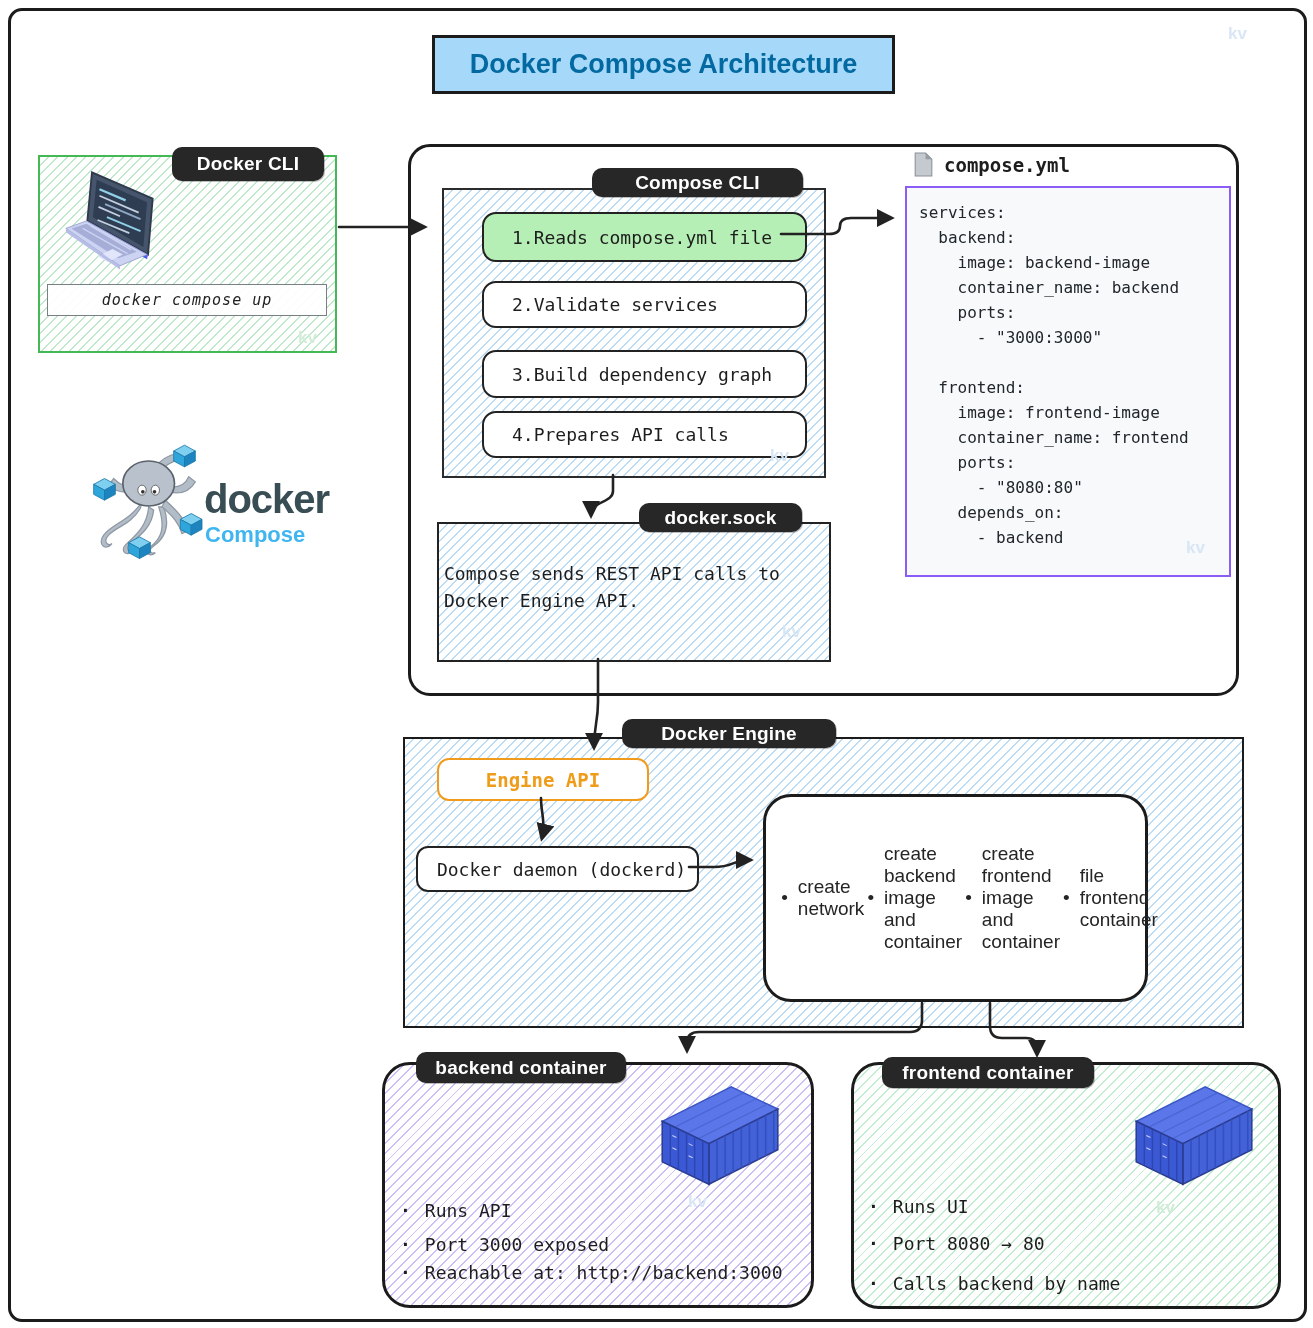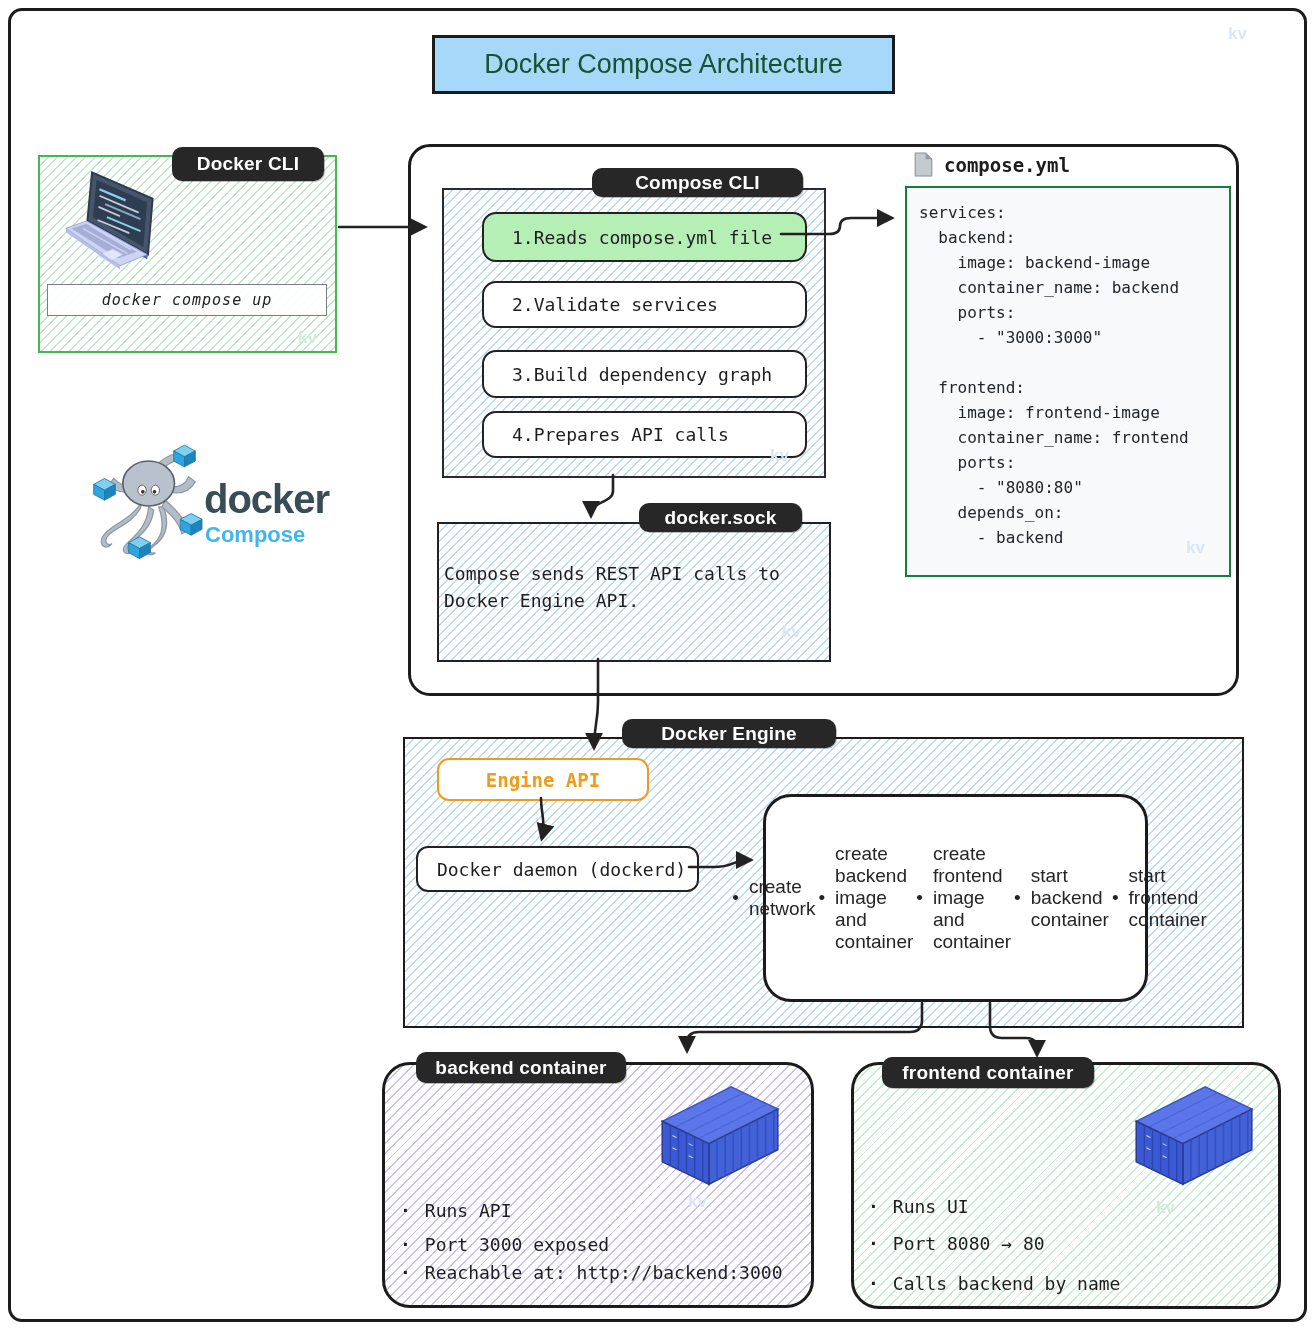--- a/index.html
+++ b/index.html
@@ -2,21 +2,21 @@
 <html><head>
 <meta charset="utf-8">
 <style>
   html,body{margin:0;padding:0;background:#ffffff;}
   .canvas{position:relative;width:1313px;height:1328px;background:#ffffff;overflow:hidden;
           font-family:"Liberation Sans",sans-serif;color:#1d1d1d;}
   .abs{position:absolute;}
   .outer-frame{left:8px;top:8px;width:1293px;height:1308px;border:3px solid #1b1b1b;border-radius:14px;}
 
   .title-box{left:432px;top:35px;width:457px;height:53px;background:#a6d9f9;border:3px solid #1b1b1b;
-             display:flex;align-items:center;justify-content:center;font-size:27px;font-weight:400;color:#14532d;}
+             display:flex;align-items:center;justify-content:center;font-size:27px;font-weight:700;color:#0369a1;}
 
   .hatch-blue  {background-color:#ffffff;background-image:repeating-linear-gradient(135deg,rgba(0,0,0,0) 0 5.2px,#bcdcf5 5.2px 6.6px);}
   .hatch-green {background-color:#ffffff;background-image:repeating-linear-gradient(135deg,rgba(0,0,0,0) 0 5.2px,#bfe9ca 5.2px 6.6px);}
   .hatch-green2{background-color:#ffffff;background-image:repeating-linear-gradient(135deg,rgba(0,0,0,0) 0 5.6px,#c3edd0 5.6px 7px);}
   .hatch-purple{background-color:#ffffff;background-image:repeating-linear-gradient(135deg,rgba(0,0,0,0) 0 5.6px,#ccbff8 5.6px 7px);}
 
   .pill{background:#272727;color:#ffffff;border-radius:10px;display:flex;align-items:center;justify-content:center;
         font-size:19px;font-weight:700;letter-spacing:.2px;z-index:8;box-shadow:1px 1px 0 rgba(0,0,0,.25);}
 
   .mono{font-family:"DejaVu Sans Mono",monospace;}
@@ -33,21 +33,21 @@
   .compose-pill{left:592px;top:168px;width:211px;height:29px;}
   .compose-box{left:442px;top:188px;width:380px;height:286px;border:2px solid #2b2b2b;}
   .step{left:482px;width:293px;border:2.5px solid #222;border-radius:14px;background:#fff;display:flex;align-items:center;
         padding-left:28px;font-size:18px;font-weight:500;z-index:6;}
   .step1{top:212px;height:46px;background:#b5efb5;}
   .step2{top:281px;height:43px;}
   .step3{top:350px;height:44px;}
   .step4{top:411px;height:43px;}
 
   .yml-name{left:944px;top:154px;font-size:19px;font-weight:700;color:#1d1d1d;}
-  .yml-box{left:905px;top:186px;width:322px;height:387px;background:#f7f9fb;border:2px solid #15803d;z-index:4;}
+  .yml-box{left:905px;top:186px;width:322px;height:387px;background:#f7f9fb;border:2px solid #8b5cf6;z-index:4;}
   .yml-box pre{margin:0;padding:12px 0 0 12px;font-family:"DejaVu Sans Mono",monospace;font-size:16px;line-height:25px;color:#20262b;}
 
   .sock-pill{left:639px;top:503px;width:163px;height:29px;}
   .sock-box{left:437px;top:522px;width:390px;height:136px;border:2px solid #222;}
   .sock-text{left:444px;top:560px;font-size:18px;line-height:27px;white-space:pre;color:#1d1d1d;z-index:6;}
 
   .engine-pill{left:622px;top:719px;width:214px;height:29px;}
   .engine-box{left:403px;top:737px;width:837px;height:287px;border:2.5px solid #1b1b1b;}
   .engine-api{left:437px;top:758px;width:208px;height:39px;background:#fff;border:2.5px solid #f19b1c;border-radius:12px;
               display:flex;align-items:center;justify-content:center;font-size:19px;font-weight:700;color:#ef9c1a;z-index:6;}
@@ -184,22 +184,21 @@
   <span class="abs wm" style="left:782px;top:622px;">kv</span>
 
   <div class="abs engine-box hatch-blue"></div>
   <div class="abs pill engine-pill">Docker Engine</div>
   <div class="abs engine-api mono">Engine API</div>
   <div class="abs daemon-box mono">Docker daemon (dockerd)</div>
   <div class="abs actions-box">
     <div class="action-item">create network</div>
     <div class="action-item">create backend image and container</div>
     <div class="action-item">create frontend image and container</div>
-    <div class="action-item">start backend container</div>
-    <div class="action-item">start frontend container</div>
+    <div class="action-item">file frontend container</div>
   </div>
 
   <div class="abs cont-box backend-box hatch-purple"></div>
   <div class="abs pill backend-pill">backend container</div>
   <svg class="abs art" style="left:648px;top:1076px;" width="142" height="118" viewBox="0 0 140 115">
     <polygon points="14,44 82,10 128,32 60,66" fill="#5b76e8" stroke="#3a56c4" stroke-width="1.5"></polygon>
     <g stroke="#4a66d4" stroke-width="1.2">
       <line x1="26" y1="50" x2="94" y2="16"></line>
         <line x1="38" y1="56" x2="106" y2="22"></line>
         <line x1="50" y1="61" x2="118" y2="27"></line>

